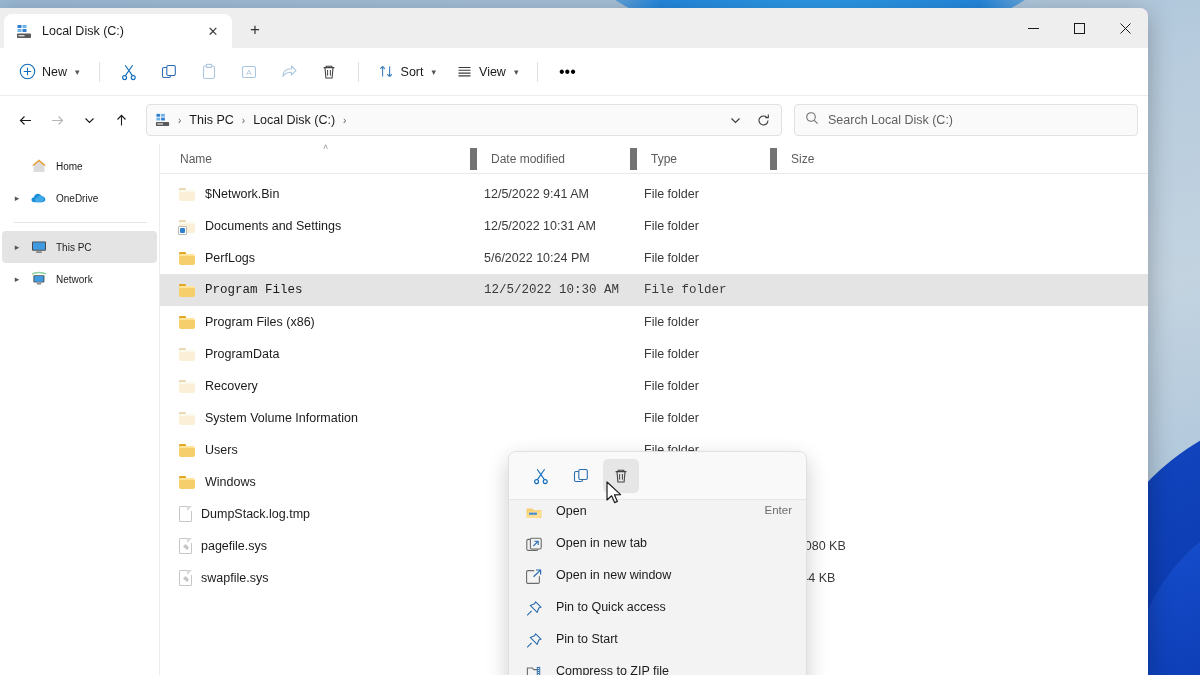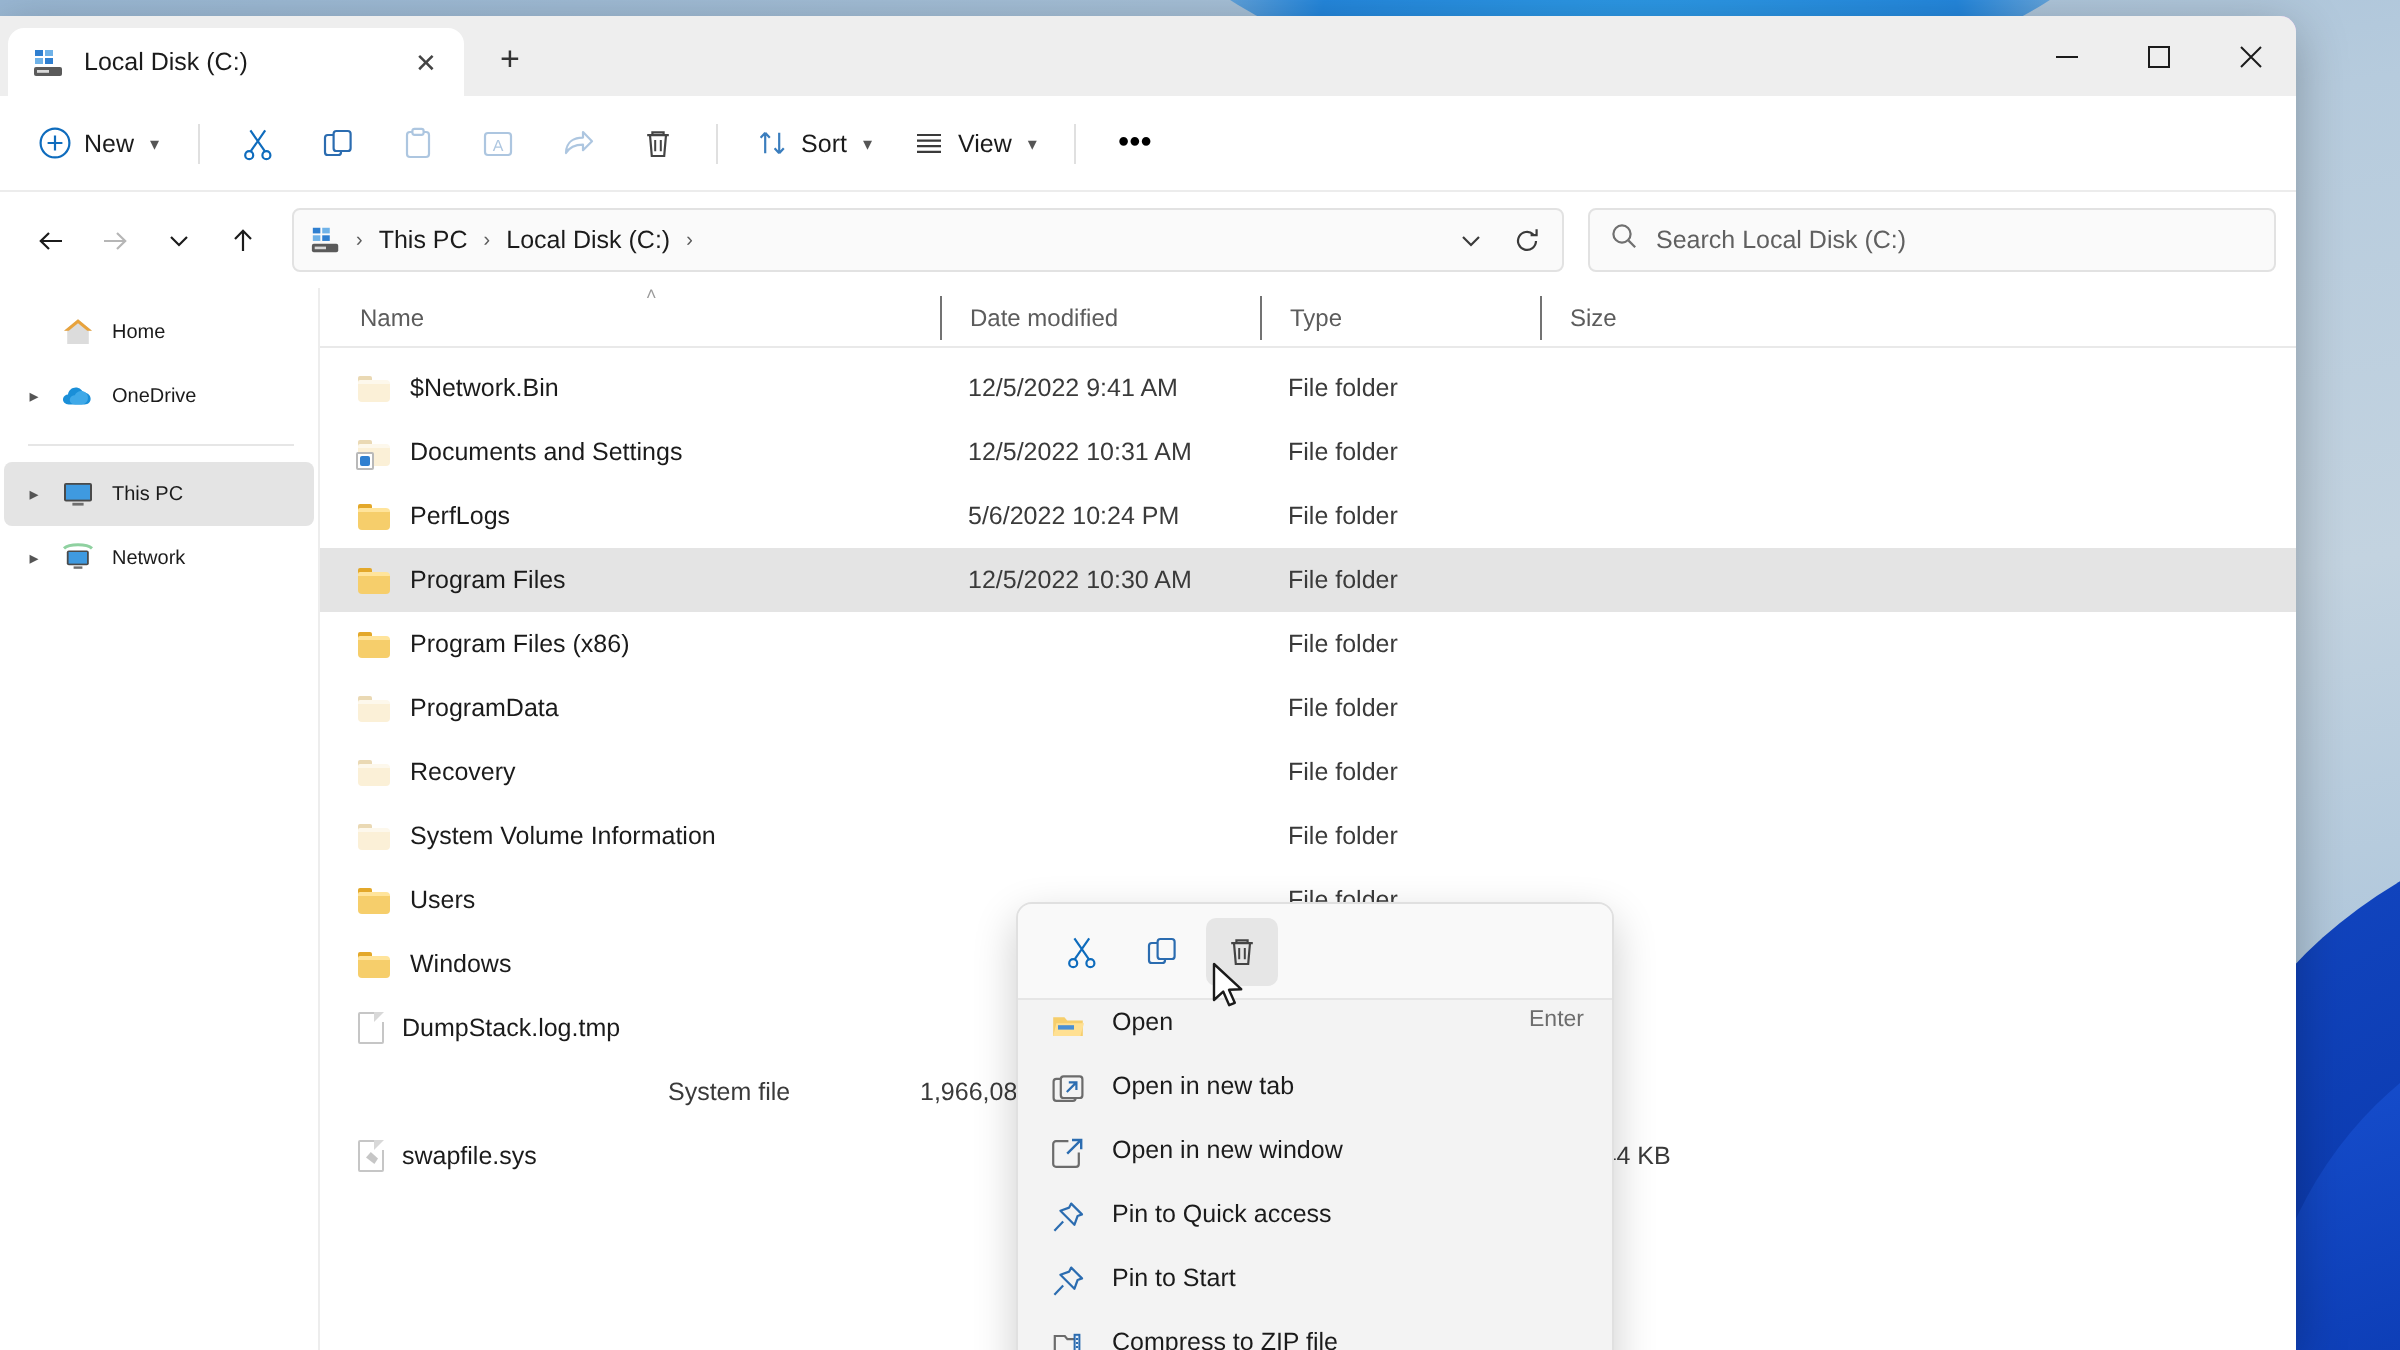--- a/index.html
+++ b/index.html
@@ -160,34 +160,34 @@
     display: flex; height: 30px; align-items: center;
     border-bottom: 1px solid #e9e9e9; position: relative;
   }
   .colhead .sortcaret {
     position: absolute; left: 163px; top: -2px;
     font-size: 9px; color: #9a9a9a;
   }
   .col {
     font-size: 12px; color: #5c5c5c; padding-left: 14px;
     height: 22px; display: flex; align-items: center;
-    border-left: 1px solid #737373;
+    border-left: 7px solid #737373;
   }
   .col.first { border-left: none; padding-left: 20px; }
   .col-name { width: 310px; flex: 0 0 310px; }
   .col-date { width: 160px; flex: 0 0 160px; }
   .col-type { width: 140px; flex: 0 0 140px; }
   .col-size { width: 100px; flex: 0 0 100px; }
 
   .rows { padding-top: 4px; }
   .row {
     height: 32px; display: flex; align-items: center;
     font-size: 12.5px; color: #1b1b1b;
   }
-  .row.selected { background: #e4e4e4; }
+  .row.selected { background: #e4e4e4; font-family: Liberation Mono, monospace; }
   .cell-name {
     width: 310px; flex: 0 0 310px; display: flex; align-items: center;
     gap: 9px; padding-left: 19px; white-space: nowrap; overflow: visible;
   }
   .cell-date { width: 160px; flex: 0 0 160px; padding-left: 14px; color: #3a3a3a; }
   .cell-type { width: 140px; flex: 0 0 140px; padding-left: 14px; color: #3a3a3a; }
   .cell-size {
     width: 100px; flex: 0 0 100px; padding-right: 14px;
     color: #3a3a3a; text-align: left; display: block;
   }
@@ -631,20 +631,24 @@
           <div class="row">
             <span class="cell-name">
               <span class="docicon"></span>
               <span>DumpStack.log.tmp</span>
             </span>
             <span class="cell-date"></span>
             <span class="cell-type">TMP File</span>
             <span class="cell-size">12 KB</span>
           </div>
           <div class="row">
+            <span class="cell-name">
+              <span class="docicon sys"></span>
+              <span>pagefile.sys</span>
+            </span>
             <span class="cell-date"></span>
             <span class="cell-type">System file</span>
             <span class="cell-size">1,966,080 KB</span>
           </div>
           <div class="row">
             <span class="cell-name">
               <span class="docicon sys"></span>
               <span>swapfile.sys</span>
             </span>
             <span class="cell-date"></span>

